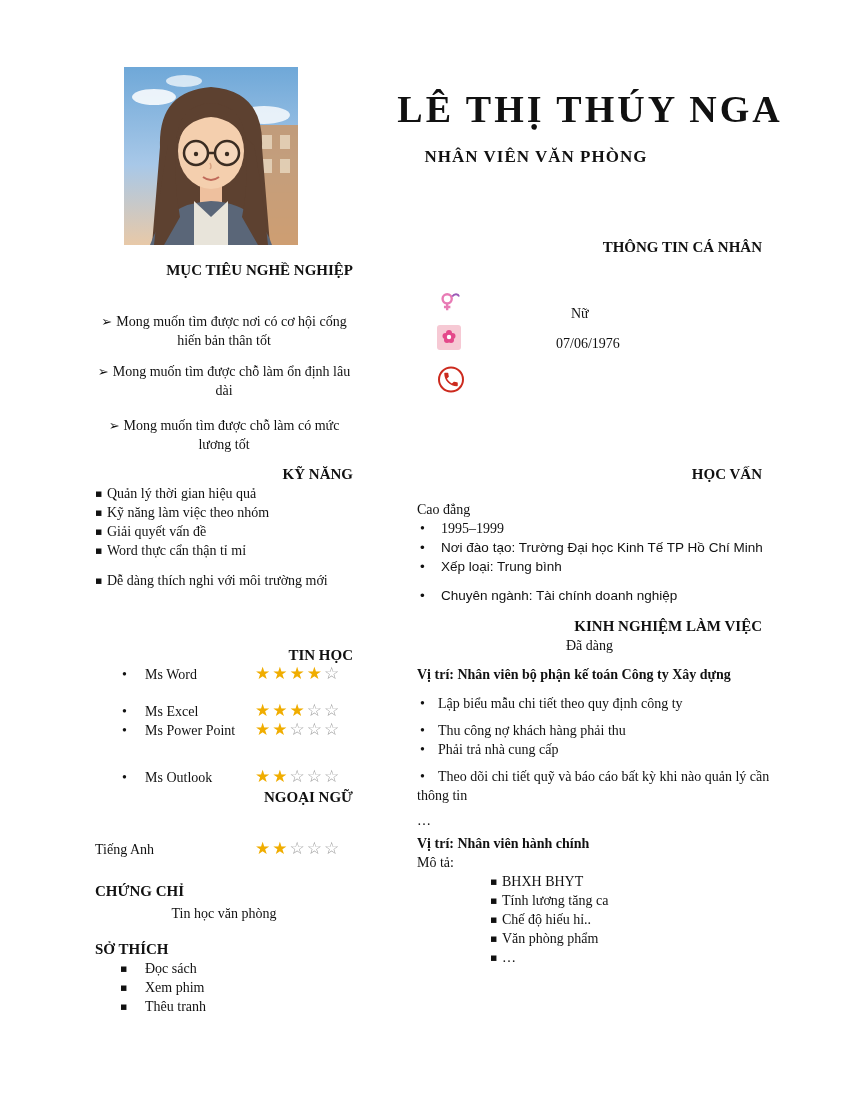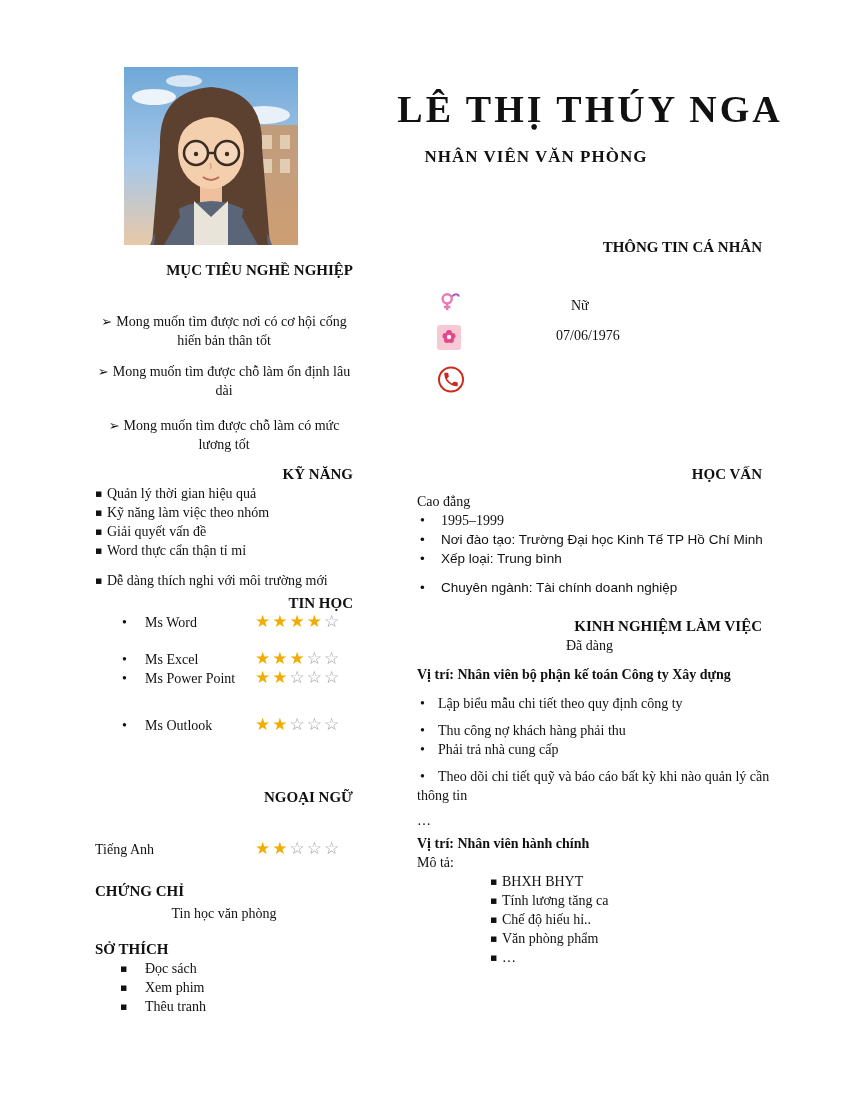--- a/index.html
+++ b/index.html
@@ -23,21 +23,21 @@
            font-weight:700; letter-spacing:1px; text-align:center; white-space:nowrap; }
 
   
   .sec-h { font-size:15px; font-weight:700; text-align:right; line-height:19px; }
   .sec-h.ha-left { text-align:left; }
   .w345 { width:345px; }
 
   
   .sec-objectives { left:95px; top:261px; width:258px; }
   .sec-skills     { left:95px; top:465px; width:258px; }
-  .sec-tinhoc     { left:95px; top:594px; width:258px; }
+  .sec-tinhoc     { left:95px; top:646px; width:258px; }
   .sec-ngoaingu   { left:95px; top:788px; width:258px; }
   .sec-chungchi   { left:95px; top:882px; width:258px; }
   .sec-sothich    { left:95px; top:940px; width:258px; }
 
   .obj-item { margin-top:12px; }
   .obj-item .arrow { margin-right:4px; font-family:"DejaVu Sans", sans-serif; font-size:13px; }
   .o1 { margin-top:32px; text-align:center; }
   .o2 { text-align:center; }
   .o3 { margin-top:16px; text-align:center; }
 
@@ -62,27 +62,27 @@
   .hob-item .sq { position:absolute; left:25px; font-size:11px; font-family:"DejaVu Sans", sans-serif; }
 
   
   .sec-personal   { left:417px; top:238px; width:374px; }
   .sec-education  { left:417px; top:465px; width:374px; }
   .sec-experience { left:417px; top:617px; width:374px; }
 
   .pi-rows { margin-top:34px; position:relative; }
   .pi-row { position:relative; }
   .pi-icon { position:absolute; left:20px; top:0; display:block; }
-  .pi-value { position:absolute; white-space:pre; }
+  .pi-value { position:absolute; white-space:pre;margin-top:8px; }
   .pr0 { height:34px; } .pr0 .pi-value { left:154px; top:5px; }
   .pr1 { height:41px; } .pr1 .pi-value { left:139px; top:1px; }
   .pr2 { height:40px; }
   .pr3 { height:44px; } .pr3 .pi-value { left:133px; top:8px; }
 
-  .edu-degree { margin-top:8px; }
+  .edu-degree { margin-top:16px; }
   .edu-item { position:relative; padding-left:24px; }
   .edu-item .dot { position:absolute; left:3px; }
   .edu-item.sans { font-family:"Liberation Sans", sans-serif; font-size:13.5px; }
   .g10 { margin-top:10px; }
 
   .xp-status { text-align:center; }
   .xp-title { font-weight:700; margin-top:10px; }
   .xp-item { margin-top:10px; }
   .xp-item .xdot { display:inline-block; width:21px; padding-left:3px; }
   .m11 { margin-top:11px; } .m8 { margin-top:8px; } .m0 { margin-top:0; }

